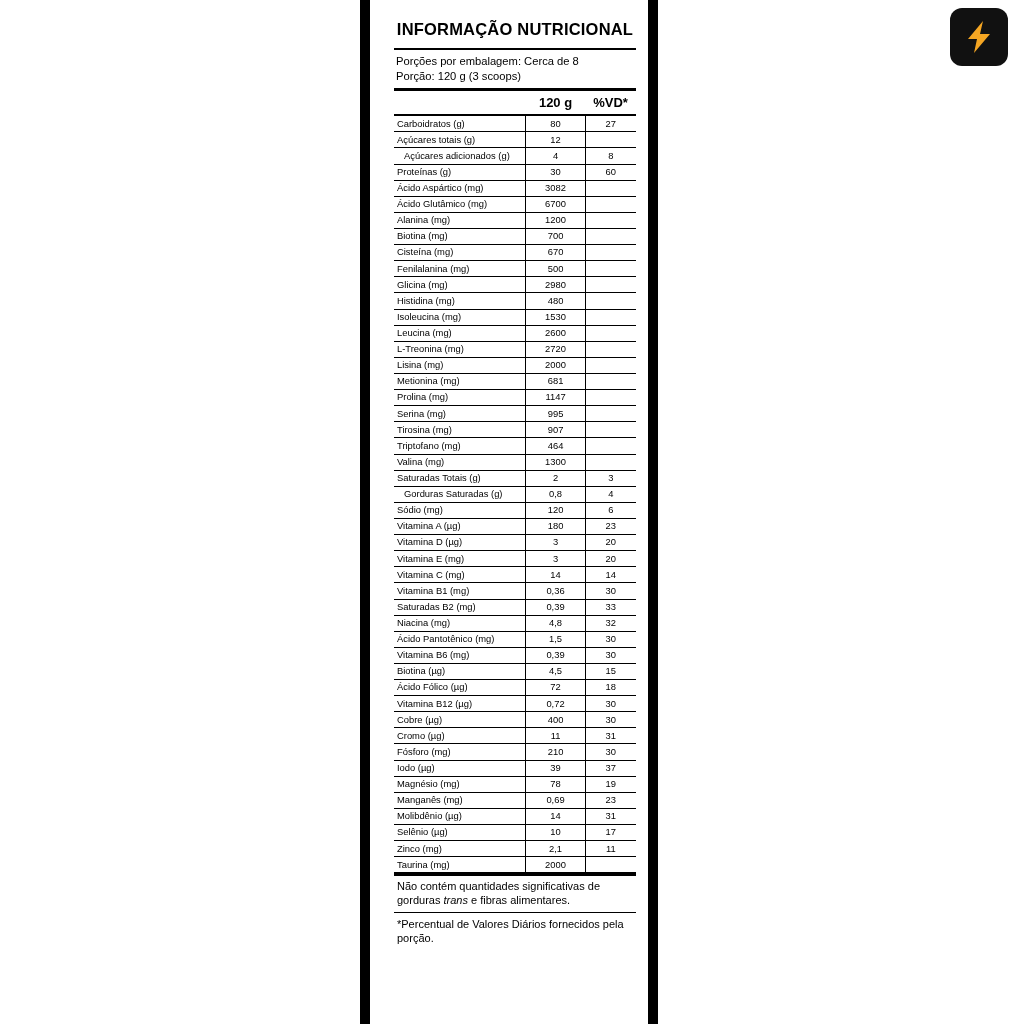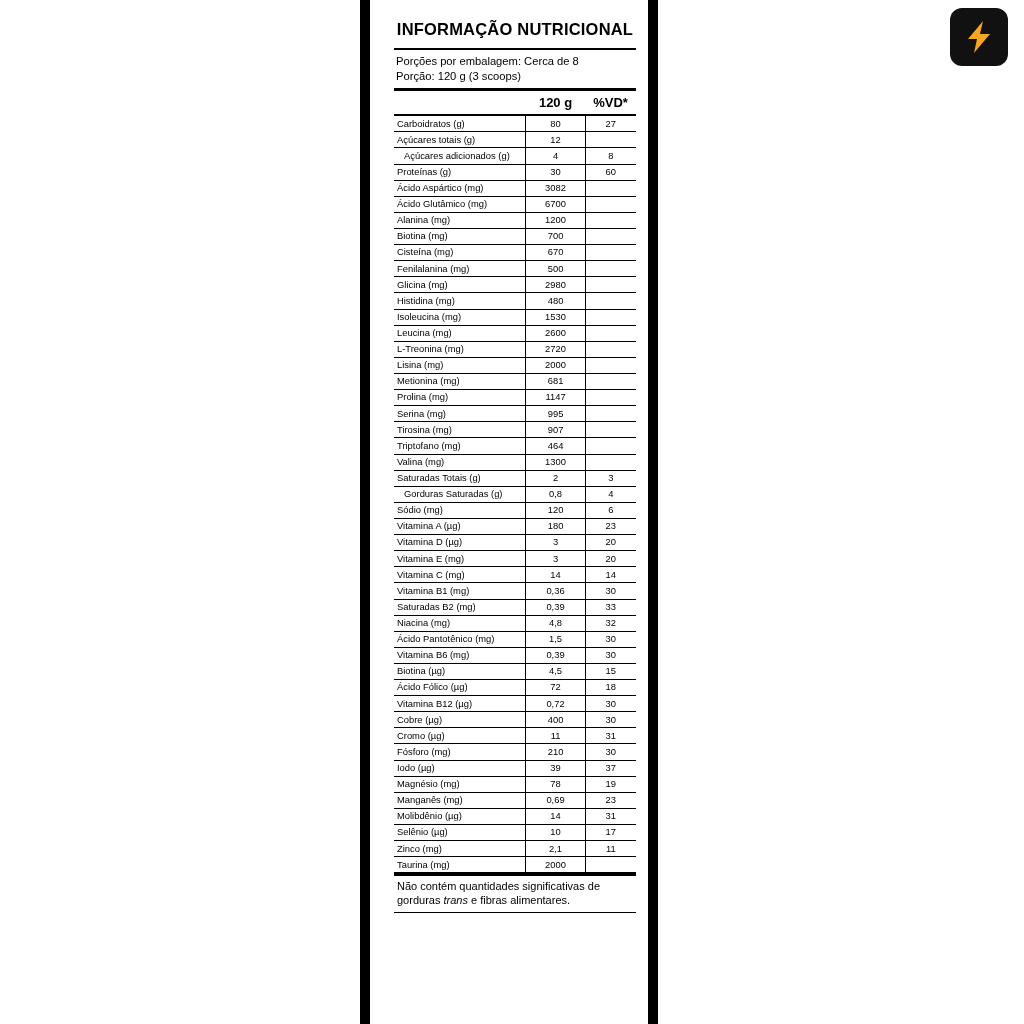--- a/index.html
+++ b/index.html
@@ -409,20 +409,21 @@
   </table>
 
   <div class="rule-thick"></div>
 
   <div class="footnote">
     <span>Não contém quantidades significativas de gorduras </span><em>trans</em><span> e fibras alimentares.</span>
   </div>
 
   <div class="rule-thin"></div>
 
+  <div class="footnote second">*Percentual de Valores Diários fornecidos pela porção.</div>
 
 </div>
 
 <div class="logo">
   <span>
     <svg width="30" height="34" viewBox="0 0 30 34" aria-hidden="true">
       <polygon points="19,1 4,19 13,19 10,33 26,14 16,14" fill="#F5A623"></polygon>
     </svg>
   </span>
 </div>

